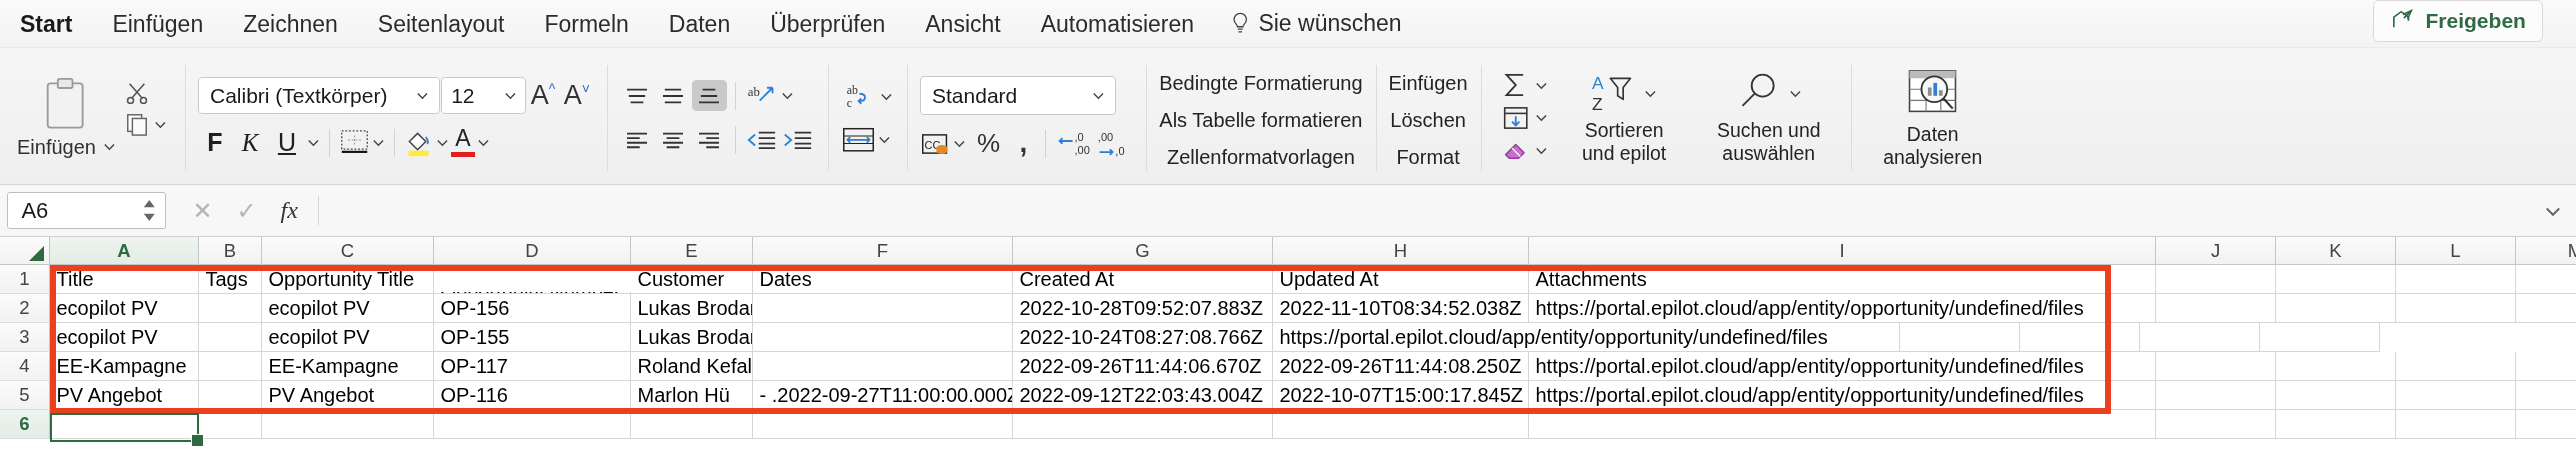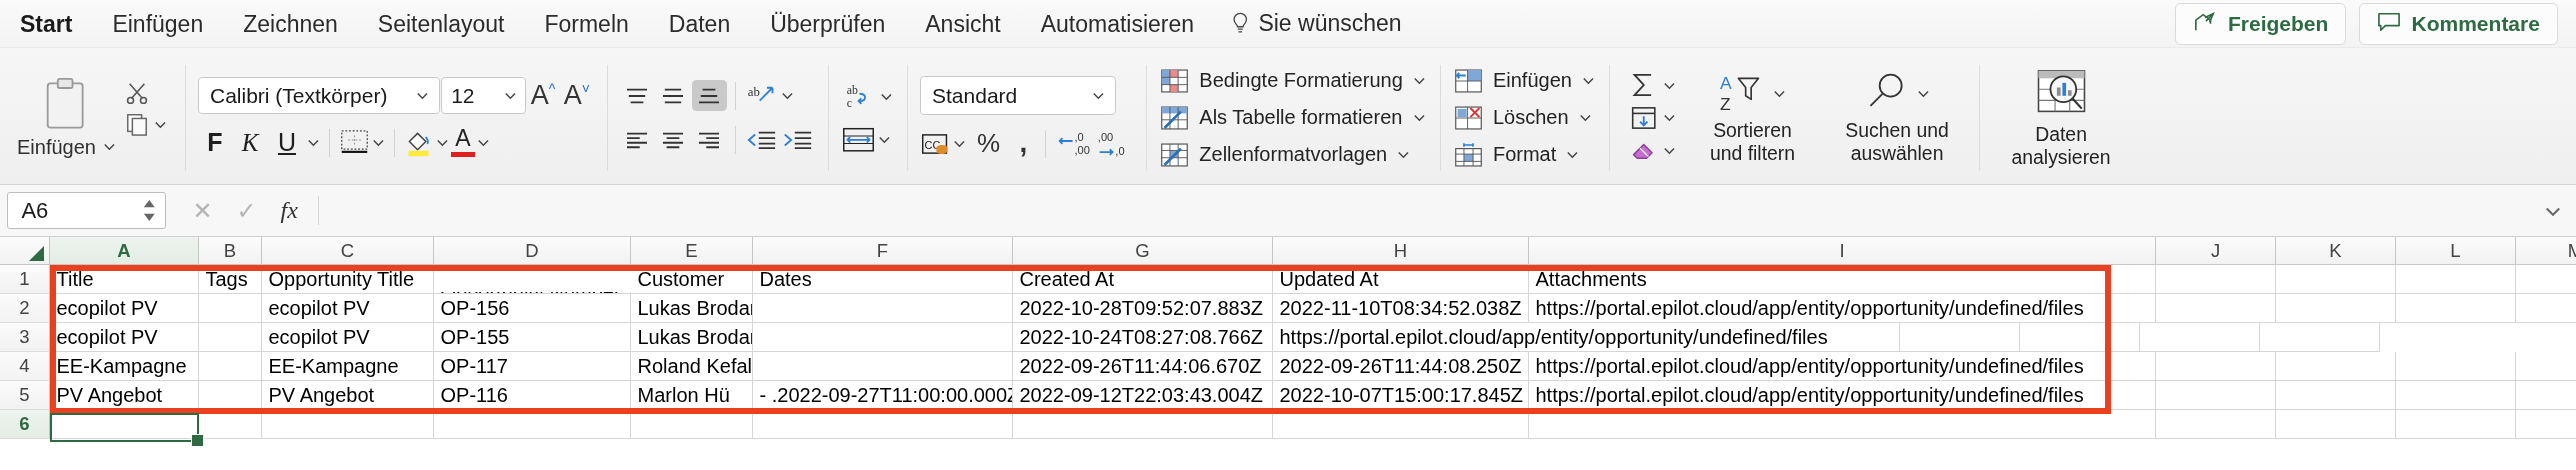--- a/index.html
+++ b/index.html
@@ -29,21 +29,21 @@
     cursor: default;
   }
   .tab.active { font-weight: bold; color: #1a1a1a; }
   .tellme {
     display: flex; align-items: center; gap: 9.2px;
     padding: 0 16.6px; font-size: 23px; color: #2b2b2b; white-space: nowrap;
   }
   .bulb { width: 18.5px; height: 24px; display:block; }
   .tabbar-right {
     position: absolute; right: 18.5px; top: 0; height: 48px;
-    display: flex; align-items: center; gap: 13px;
+    display: flex; align-items: center; gap: 13px; flex-direction: column;
   }
   .greenbtn {
     display: flex; align-items: center; gap: 11px;
     border: 0.9px solid #d9d9d9; border-radius: 5.5px;
     background: #fcfcfc;
     padding: 6.5px 16.6px;
     color: #2e6b43; font-size: 21px; font-weight: bold;
     white-space: nowrap;
   }
 
@@ -99,21 +99,21 @@
   .alnbtn.sel { background: #c9c9c9; }
 
   
   .numfmt {
     width: 196px; height: 39px; border: 0.9px solid #c8c8c8; border-radius: 4.6px;
     background: #fff; display: flex; align-items: center; justify-content: space-between;
     padding: 0 9.2px 0 11px; font-size: 21px; color: #1a1a1a;
   }
 
   
-  .lrow { display: flex; align-items: center; gap: 9.2px; height: 37px; white-space: nowrap; }
+  .lrow { display: flex; align-items: center; gap: 9.2px; height: 37px; white-space: nowrap; flex-direction: column; }
   .lrow .txt { font-size: 20px; color: #232323; }
 
   
   .bigbtn { display: flex; flex-direction: column; align-items: center; justify-content: center; width: 118px; }
   .bigbtn .cap { font-size: 19.4px; color: #232323; text-align: center; line-height: 1.18; margin-top: 3.7px; white-space: pre-line;}
 
   
   .fbar {
     height: 52px; background: #f7f7f7; display: flex; align-items: center;
     border-bottom: 0.9px solid #cfcfcf;
@@ -542,21 +542,21 @@
           <svg width="48" height="44" viewBox="0 0 52 48">
             <text x="2" y="20" font-size="19" fill="#2b7fd4" font-family="Liberation Sans, sans-serif">A</text>
             <text x="2" y="42" font-size="19" fill="#333" font-family="Liberation Sans, sans-serif">Z</text>
             <path d="M22 8h22l-8 10v13l-6-4V18z" fill="none" stroke="#333" stroke-width="1.8" stroke-linejoin="round"></path>
           </svg>
           <svg class="cv" viewBox="0 0 16 16">
               <path d="M3 6l5 5 5-5" fill="none" stroke="#444" stroke-width="1.6"></path>
             </svg>
         </div>
         <div class="cap">Sortieren
-und filtern</div>
+und epilot</div>
       </div>
       <div class="bigbtn" style="width:138px;">
         <div style="display:flex;align-items:center;gap:5.5px;">
           <svg width="48" height="44" viewBox="0 0 52 48">
               <circle cx="30" cy="16" r="12" fill="none" stroke="#333" stroke-width="2"></circle>
               <path d="M21 25L8 38" stroke="#333" stroke-width="2"></path>
             </svg>
           <svg class="cv" viewBox="0 0 16 16">
               <path d="M3 6l5 5 5-5" fill="none" stroke="#444" stroke-width="1.6"></path>
             </svg>

